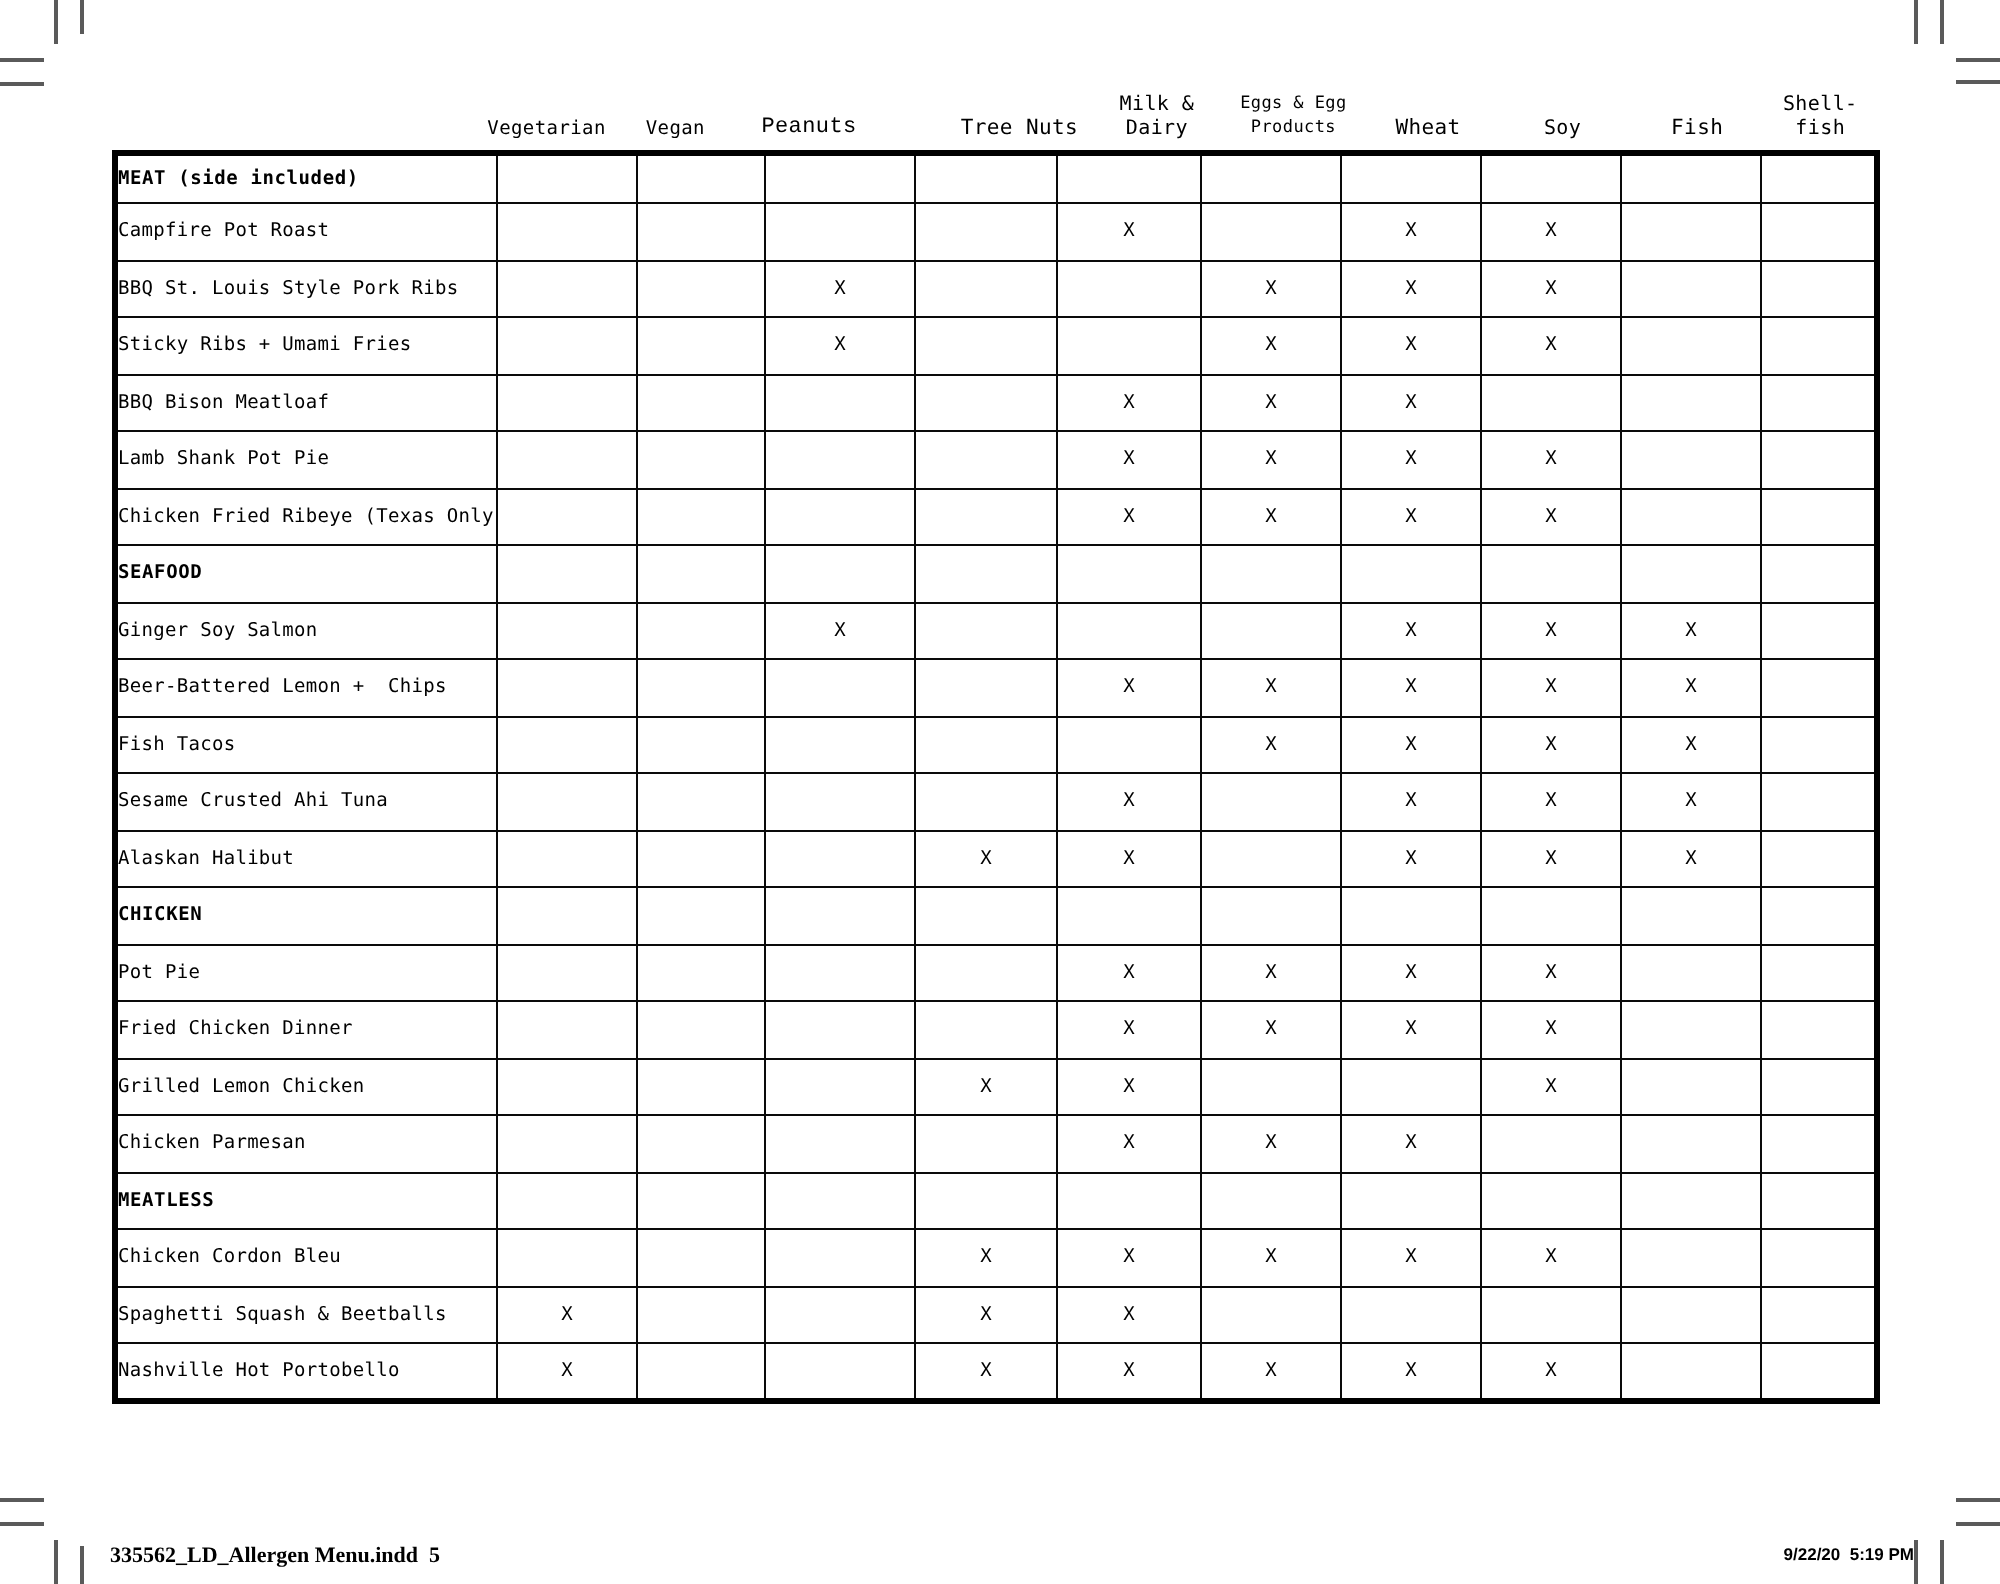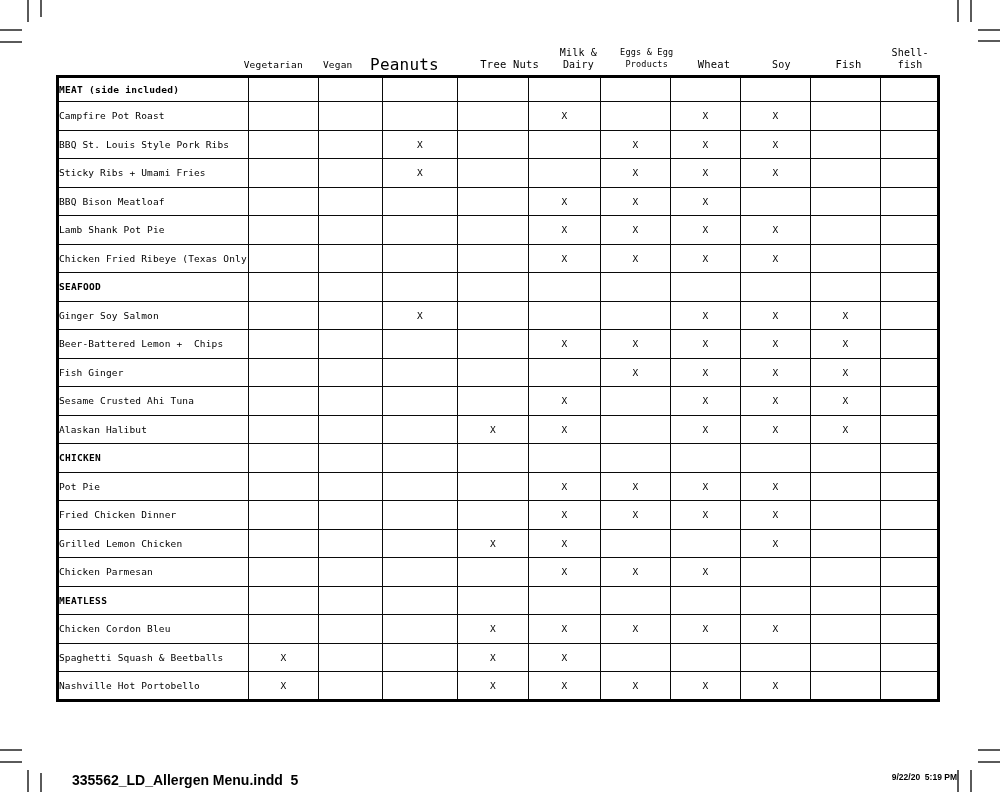--- a/index.html
+++ b/index.html
@@ -39,23 +39,23 @@
     overflow:hidden;
   }
   td.label-cell { text-align:left; padding:2px 2px 0 7px; white-space:pre; }
   td.mark-cell  { text-align:center; font-size:9px; padding-top:2px; }
   tr.section-row td.label-cell { font-weight:bold; letter-spacing:0.3px;margin-left:28px; }
   tr.first-row  { height:25px; }
   tr.item-row   { height:28.5px; }
 
   
   .footer-left {
-    position:absolute; left:72px; top:772px;
-    font-family:Liberation Sans, sans-serif;
-    font-size:14px; font-weight:600; white-space:pre;
+    position:absolute; left:55px; top:772px;
+    font-family:Liberation Serif, serif;
+    font-size:11px; font-weight:600; white-space:pre;
   }
   .footer-right {
     position:absolute; right:43px; top:772px;
     font-family:"Liberation Sans", sans-serif;
     font-size:8.5px; font-weight:600; white-space:pre;
   }
 </style>
 </head>
 <body>
 
@@ -77,21 +77,21 @@
       <div class="crop-mark" style="left: 957px; top: 770px; width: 1.5px; height: 22px;"></div>
       <div class="crop-mark" style="left: 970px; top: 770px; width: 1.5px; height: 22px;"></div>
       <div class="crop-mark" style="left: 978px; top: 749px; width: 22px; height: 1.5px;"></div>
       <div class="crop-mark" style="left: 978px; top: 761px; width: 22px; height: 1.5px;"></div>
     </div>
 
   <div class="col-headers" id="col-headers">
       <div style="width: 191px;"></div>
       <div class="col-header" style="width: 70px; font-size: 9.5px;">Vegetarian</div>
       <div class="col-header" style="width: 64px; font-size: 9.5px;">Vegan</div>
-      <div class="col-header" style="width: 75px; font-size: 16px;">Peanuts</div>
+      <div class="col-header" style="width: 75px; font-size: 11px; font-family: Liberation Mono, monospace;">Peanuts</div>
       <div class="col-header" style="width: 71px; font-size: 10.5px; margin-left: 35px;">Tree Nuts</div>
       <div class="col-header" style="width: 72px; font-size: 10px;">Milk &amp;
 Dairy</div>
       <div class="col-header" style="width: 70px; font-size: 8.5px;">Eggs &amp; Egg
 Products</div>
       <div class="col-header" style="width: 70px; font-size: 10.5px; margin-top: 28px;">Wheat</div>
       <div class="col-header" style="width: 70px; font-size: 10px;">Soy</div>
       <div class="col-header" style="width: 70px; font-size: 10.5px;">Fish</div>
       <div class="col-header" style="width: 58px; font-size: 10px;">Shell-
 fish</div>
@@ -237,21 +237,21 @@
             <td class="mark-cell"></td>
             <td class="mark-cell"></td>
             <td class="mark-cell">X</td>
             <td class="mark-cell">X</td>
             <td class="mark-cell">X</td>
             <td class="mark-cell">X</td>
             <td class="mark-cell">X</td>
             <td class="mark-cell"></td>
           </tr>
           <tr class="item-row menu-row">
-            <td class="label-cell">Fish Ginger</td>
+            <td class="label-cell">Fish Tacos</td>
             <td class="mark-cell"></td>
             <td class="mark-cell"></td>
             <td class="mark-cell"></td>
             <td class="mark-cell"></td>
             <td class="mark-cell"></td>
             <td class="mark-cell">X</td>
             <td class="mark-cell">X</td>
             <td class="mark-cell">X</td>
             <td class="mark-cell">X</td>
             <td class="mark-cell"></td>

